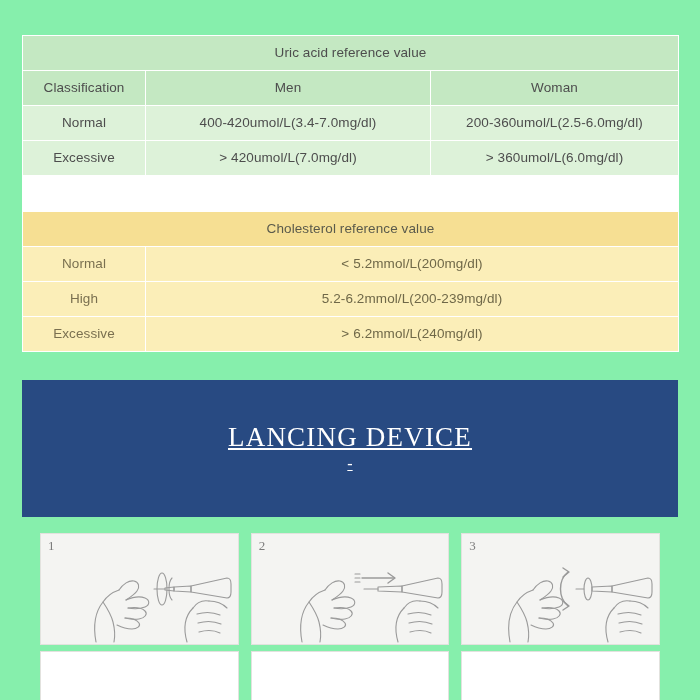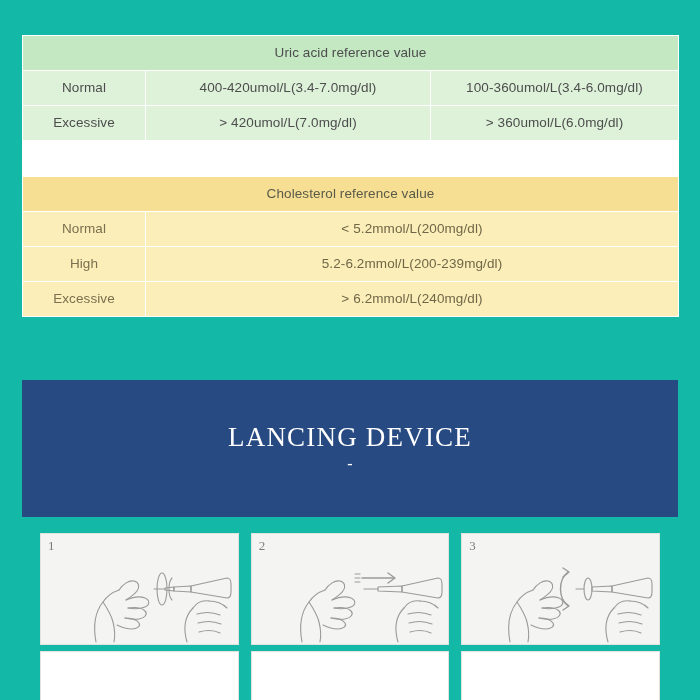--- a/index.html
+++ b/index.html
@@ -11,21 +11,21 @@
     width: 700px;
     height: 700px;
     overflow: hidden;
     font-family: "Liberation Sans", sans-serif;
     color: #4b4b4b;
   }
   .page {
     position: relative;
     width: 700px;
     height: 700px;
-    background: #14b8a6;
+    background: #86efac;
   }
 
   
   .tables-wrap {
     position: absolute;
     left: 22px;
     top: 35px;
     width: 656px;
   }
   table.ref {
@@ -98,20 +98,21 @@
     top: 380px;
     width: 656px;
     height: 137px;
     background: #284a82;
     color: #ffffff;
     display: flex;
     flex-direction: column;
     align-items: center;
     justify-content: center;
     font-family: "Liberation Serif", serif;
+    text-decoration: underline;
   }
   .banner-line1 {
     font-size: 27px;
     letter-spacing: 1.2px;
     line-height: 1.25;
   }
   .banner-dash {
     font-size: 16px;
     line-height: 1.0;
     margin: 1px 0 4px 0;
@@ -185,23 +186,28 @@
       <colgroup>
         <col class="col-class">
           <col class="col-men">
           <col class="col-woman">
       </colgroup>
       <tbody>
         <tr>
           <td class="g-title" colspan="3">Uric acid reference value</td>
         </tr>
         <tr>
+          <td class="g-head">Classification</td>
+          <td class="g-head">Men</td>
+          <td class="g-head">Woman</td>
+        </tr>
+        <tr>
           <td class="g-label">Normal</td>
           <td class="g-cell">400-420umol/L(3.4-7.0mg/dl)</td>
-          <td class="g-cell">100-360umol/L(3.4-6.0mg/dl)</td>
+          <td class="g-cell">200-360umol/L(2.5-6.0mg/dl)</td>
         </tr>
         <tr>
           <td class="g-label">Excessive</td>
           <td class="g-cell">&gt; 420umol/L(7.0mg/dl)</td>
           <td class="g-cell">&gt; 360umol/L(6.0mg/dl)</td>
         </tr>
         <tr>
           <td class="g-blank" style="height:26px"></td>
           <td class="g-blank"></td>
           <td class="g-blank"></td>

